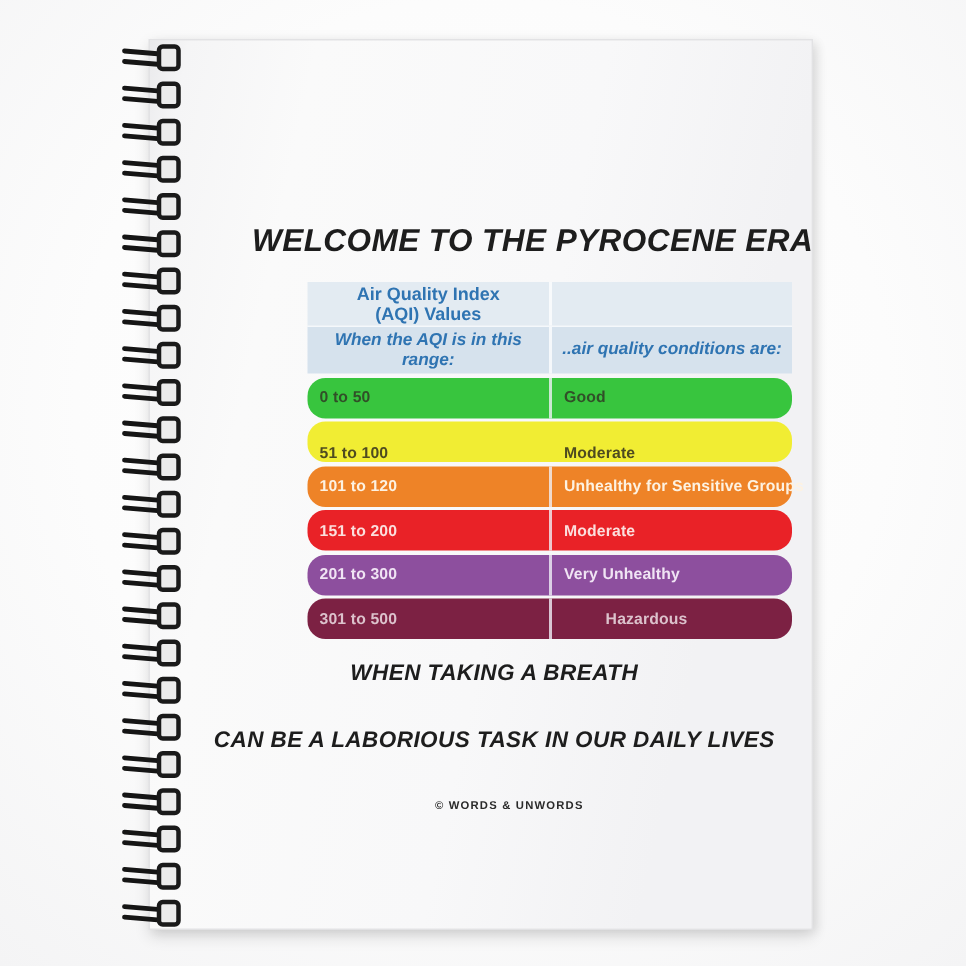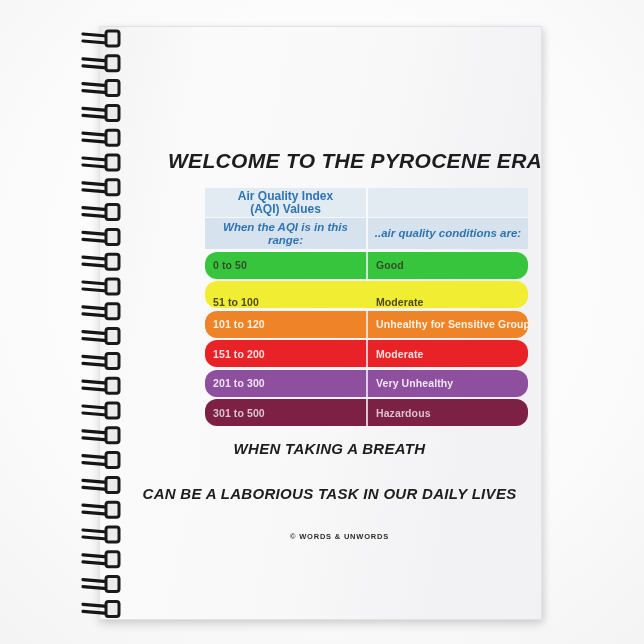--- a/index.html
+++ b/index.html
@@ -94,21 +94,21 @@
           <div class="vdiv"></div>
           <div class="cell-2" style="color: rgb(251, 223, 221);">Moderate</div>
         </div>
 
         <div class="t-row color-row" style="background-color: rgb(141, 79, 158);">
           <div class="cell-1" style="color: rgb(240, 228, 244);">201 to 300</div>
           <div class="vdiv"></div>
           <div class="cell-2" style="color: rgb(240, 228, 244);">Very Unhealthy</div>
         </div>
 
-        <div class="t-row color-row" style="background-color: rgb(124, 33, 67);">
+        <div class="t-row color-row" style="background-color: rgb(124, 33, 67); gap: 28px;">
           <div class="cell-1" style="color: rgb(220, 194, 204);">301 to 500</div>
           <div class="vdiv"></div>
           <div class="cell-2" style="color: rgb(220, 194, 204);">Hazardous</div>
         </div>
 
       </div>
 
       <div class="poster-footer">
         <div class="footer-line">WHEN TAKING A BREATH</div>
         <div class="footer-line">CAN BE A LABORIOUS TASK IN OUR DAILY LIVES</div>

